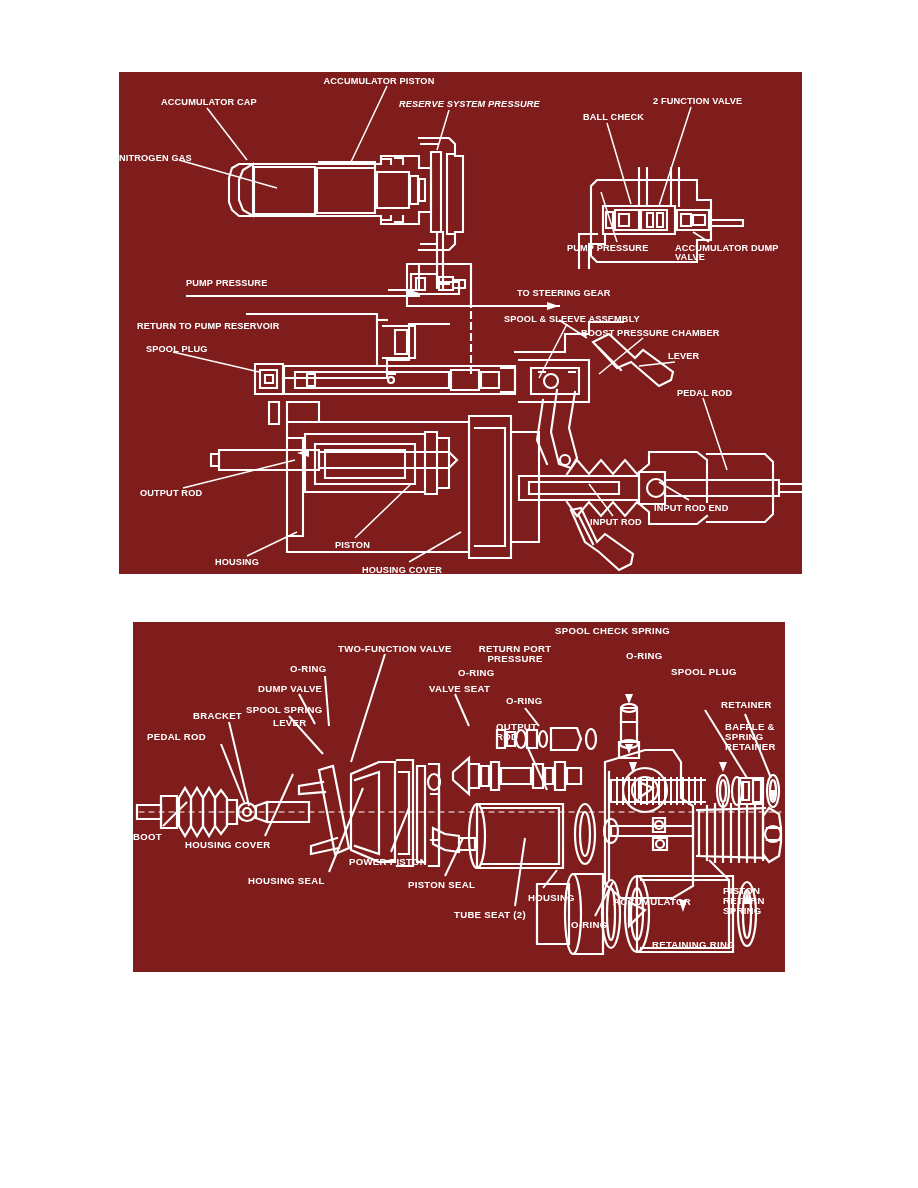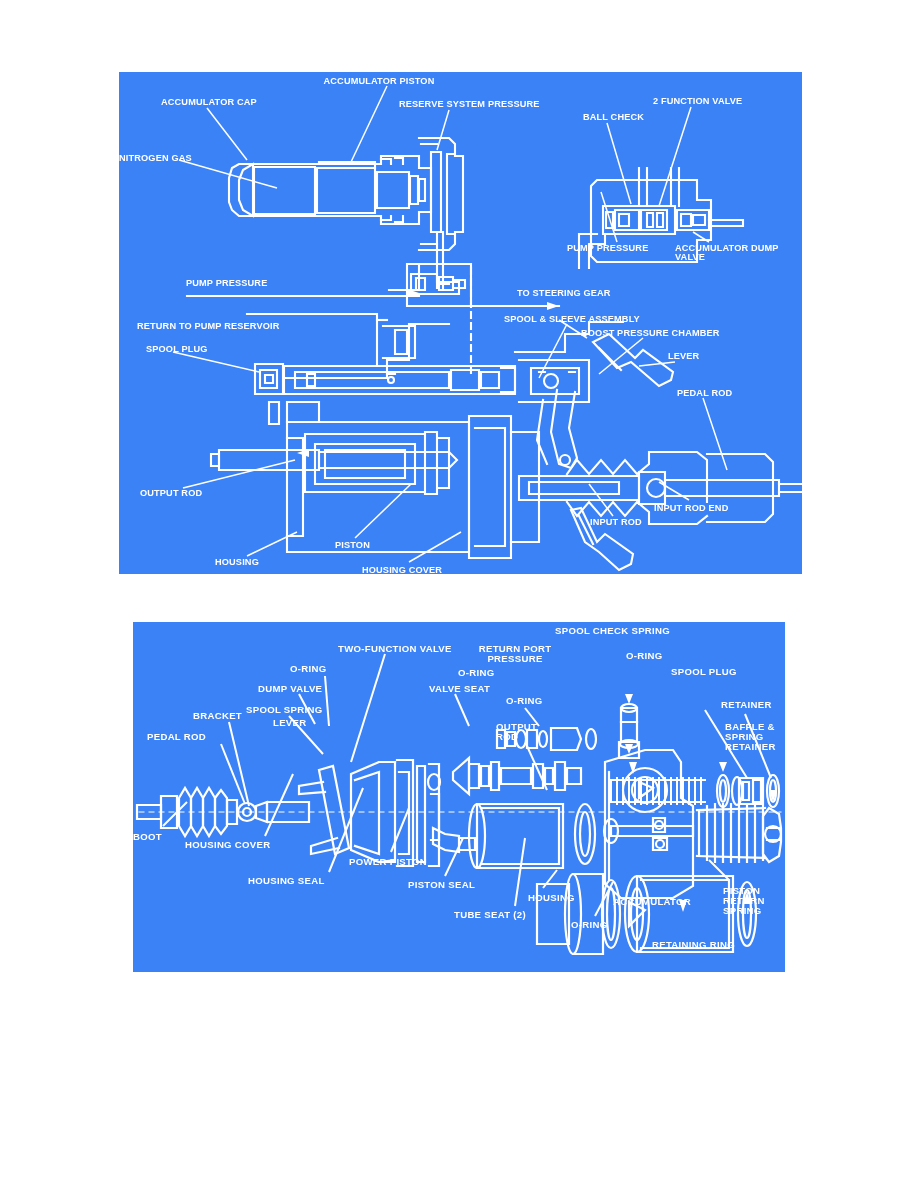--- a/index.html
+++ b/index.html
@@ -5,21 +5,21 @@
 <style>
   html,body{margin:0;padding:0;background:#ffffff;}
   body{
     width:918px;height:1188px;position:relative;overflow:hidden;
     font-family:"Liberation Sans", sans-serif;
     -webkit-font-smoothing:none;
   }
   .page{position:absolute;inset:0;background:#ffffff;}
 
   
-  .figure{position:absolute;background:#3b82f6;overflow:hidden;}
+  .figure{position:absolute;background:#7f1d1d;overflow:hidden;}
   #figure-1{left:119px;top:72px;width:683px;height:502px;}
   #figure-2{left:133px;top:622px;width:652px;height:350px;}
 
   .fig-svg{position:absolute;left:0;top:0;width:100%;height:100%;display:block;}
 
   
   .label{
     position:absolute;color:#ffffff;white-space:pre;
     font-family:"Liberation Sans", sans-serif;
     font-weight:bold;line-height:1.02;letter-spacing:0.1px;
@@ -207,21 +207,21 @@
         <line x1="494" y1="444" x2="470" y2="412"></line>
         <line x1="236" y1="466" x2="292" y2="412"></line>
         <line x1="128" y1="484" x2="178" y2="460"></line>
         <line x1="290" y1="490" x2="342" y2="460"></line>
         <line x1="468" y1="266" x2="440" y2="248"></line>
       </g>
     </svg>
 
     <div class="label c" style="left:200px;top:5px;width:120px;">ACCUMULATOR PISTON</div>
     <div class="label" style="left:42px;top:26px;width:110px;">ACCUMULATOR CAP</div>
-    <div class="label" style="left:280px;top:28px;width:150px;">RESERVE SYSTEM PRESSURE</div>
+    <div class="label" style="left:280px;top:28px;width:150px;font-style:italic;">RESERVE SYSTEM PRESSURE</div>
     <div class="label" style="left:534px;top:25px;width:110px;">2 FUNCTION VALVE</div>
     <div class="label" style="left:457px;top:41px;width:75px;text-align:center;">BALL CHECK</div>
     <div class="label" style="left:0px;top:82px;width:95px;">NITROGEN GAS</div>
     <div class="label" style="left:448px;top:172px;width:95px;">PUMP PRESSURE</div>
     <div class="label" style="left:556px;top:172px;width:125px;">ACCUMULATOR DUMP
 VALVE</div>
     <div class="label" style="left:67px;top:207px;width:95px;">PUMP PRESSURE</div>
     <div class="label" style="left:352px;top:217px;width:115px;margin-left:46px;">TO STEERING GEAR</div>
     <div class="label" style="left:18px;top:250px;width:170px;">RETURN TO PUMP RESERVOIR</div>
     <div class="label" style="left:385px;top:243px;width:155px;">SPOOL &amp; SLEEVE ASSEMBLY</div>

